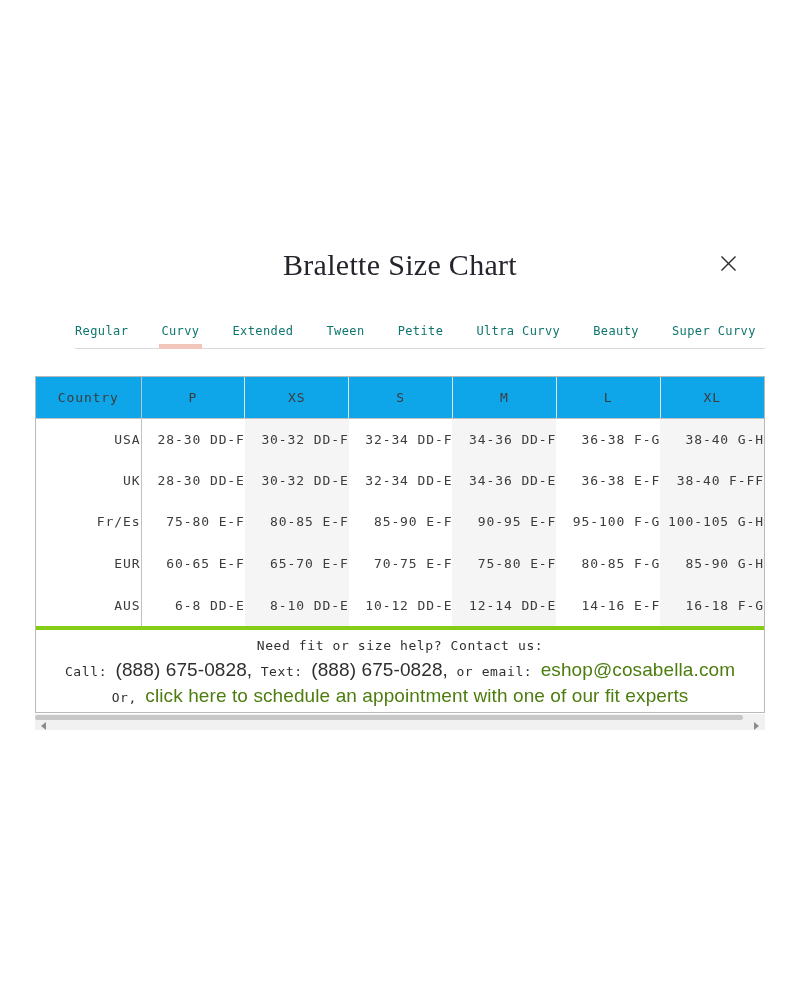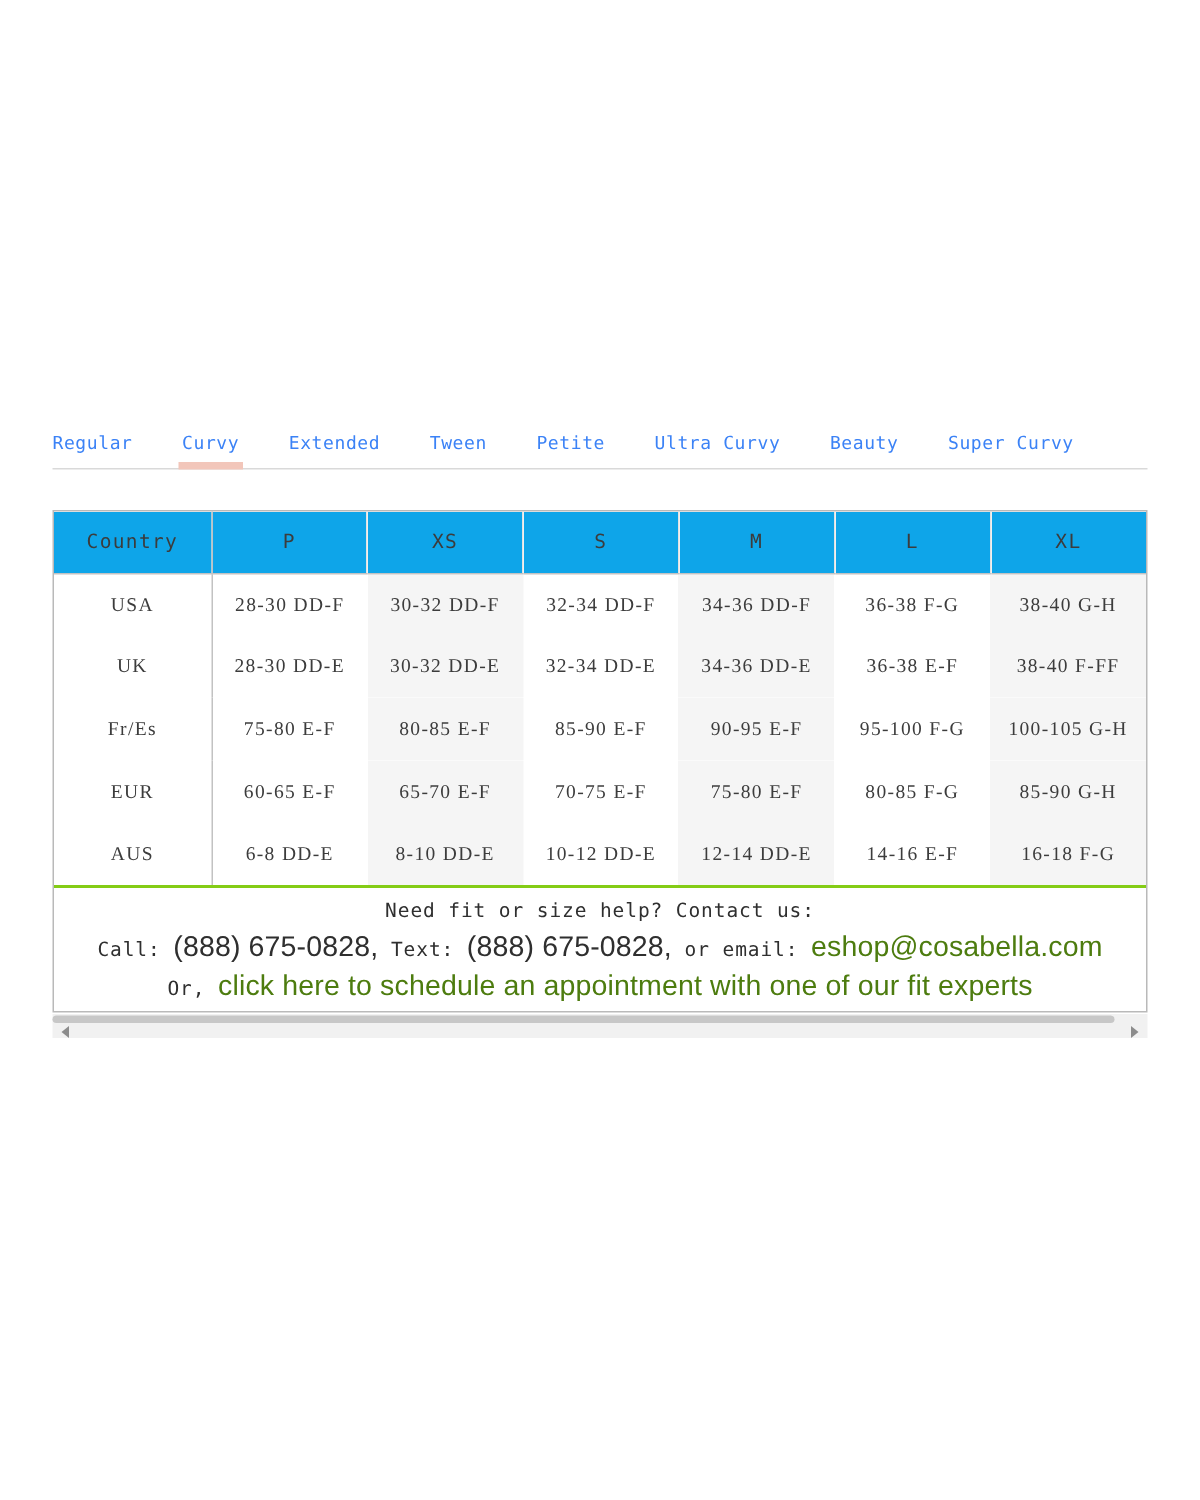--- a/index.html
+++ b/index.html
@@ -27,21 +27,21 @@
     display: flex; align-items: center; justify-content: center;
   }
 
   
   .tabs {
     margin-top: 40px;
     display: flex; gap: 33px;
     border-bottom: 1px solid #d9d9d9;
     padding-bottom: 10px;
     font-family: "DejaVu Sans Mono", "Liberation Mono", monospace;
-    font-size: 12px; letter-spacing: 0.4px; color: #3b82f6;
+    font-size: 12px; letter-spacing: 0.4px; color: #0f766e; margin-left: 40px;
   }
   .tab { position: relative; cursor: pointer; white-space: nowrap; }
   .tab.active::after {
     content: ""; position: absolute; left: -2px; right: -2px; bottom: -11px;
     height: 5px; background: #f2c6ba;
   }
 
   
   .table-wrap { margin-top: 27px; border: 1px solid #b9b9b9; }
   table {
@@ -51,28 +51,28 @@
   }
   col.c-country { width: 105px; }
   thead th {
     height: 41px; font-weight: 400;
     background: #0ea5e9;
     border-bottom: 1px solid #c2c2c2;
     border-left: 1px solid #e2e2e2;
   }
   thead th:first-child { border-left: none; border-right: 1px solid #c2c2c2; }
   thead th:nth-child(2) { border-left: none; }
-  tbody td { height: 41.6px; text-align: center; background: #ffffff; font-family: Liberation Serif, serif; }
+  tbody td { height: 41.6px; text-align: right; background: #ffffff; }
   tbody td:first-child { border-right: 1px solid #c2c2c2; }
   tbody td:nth-child(3), tbody td:nth-child(5), tbody td:nth-child(7) { background: #f5f5f5; }
   th, td { text-align: center; white-space: nowrap; overflow: hidden; }
 
   
   .table-footer {
-    border-top: 2px solid #84cc16;
+    border-top: 4px solid #84cc16;
     text-align: center;
     padding: 4px 0 2px;
     line-height: 24px;
     font-family: "DejaVu Sans Mono", "Liberation Mono", monospace;
     font-size: 13px; letter-spacing: 0.6px; color: #2f2f2f;
   }
   .sans { font-family: "Liberation Sans", "DejaVu Sans", sans-serif; font-size: 19px; letter-spacing: 0.1px; }
   .link-plain { color: #4d7c0f; cursor: pointer; text-decoration: none; }
 
   
@@ -94,20 +94,31 @@
     right: 6px;
     border-top: 4px solid transparent; border-bottom: 4px solid transparent;
     border-left: 5px solid #8c8c8c;
   }
 </style>
 </head>
 <body>
 
 <div class="content">
 
+  <div class="modal-header">
+    <div class="modal-title">Bralette Size Chart</div>
+    <button class="close-btn">
+      <span>
+        <svg width="17" height="17" viewBox="0 0 17 17">
+          <line x1="1.5" y1="1.5" x2="15.5" y2="15.5" stroke="#2e2e31" stroke-width="1.4"></line>
+          <line x1="15.5" y1="1.5" x2="1.5" y2="15.5" stroke="#2e2e31" stroke-width="1.4"></line>
+        </svg>
+      </span>
+    </button>
+  </div>
 
   <nav class="tabs">
     <span class="tab">Regular</span>
     <span class="tab active">Curvy</span>
     <span class="tab">Extended</span>
     <span class="tab">Tween</span>
     <span class="tab">Petite</span>
     <span class="tab">Ultra Curvy</span>
     <span class="tab">Beauty</span>
     <span class="tab">Super Curvy</span>

